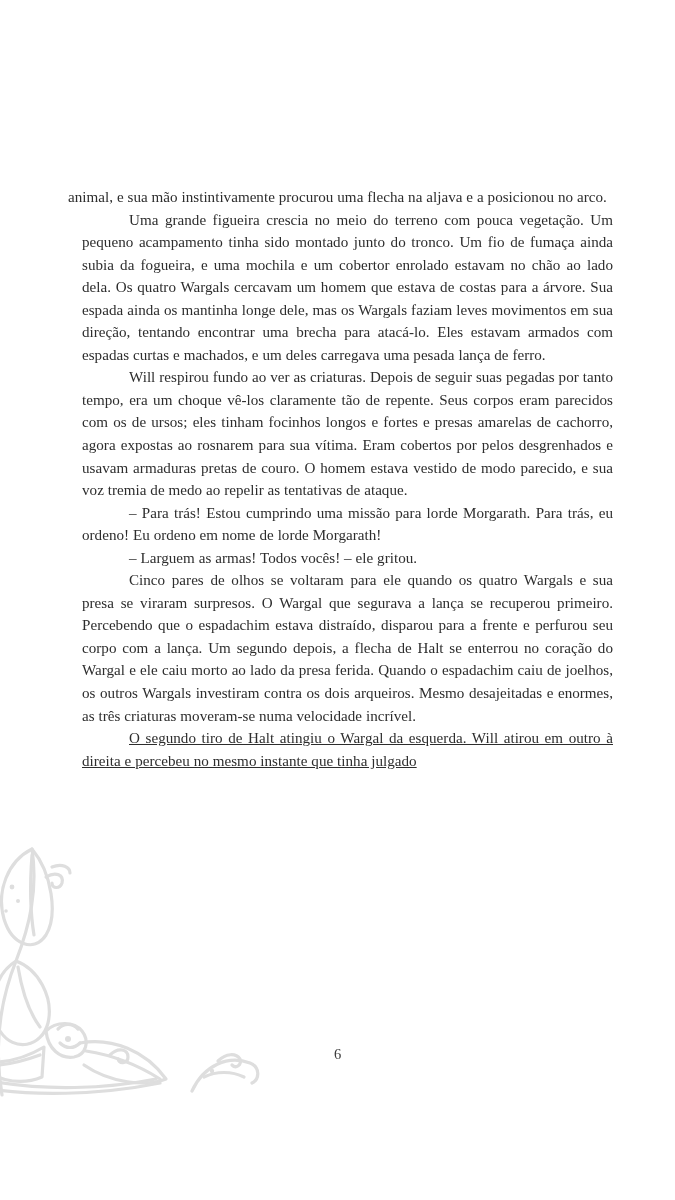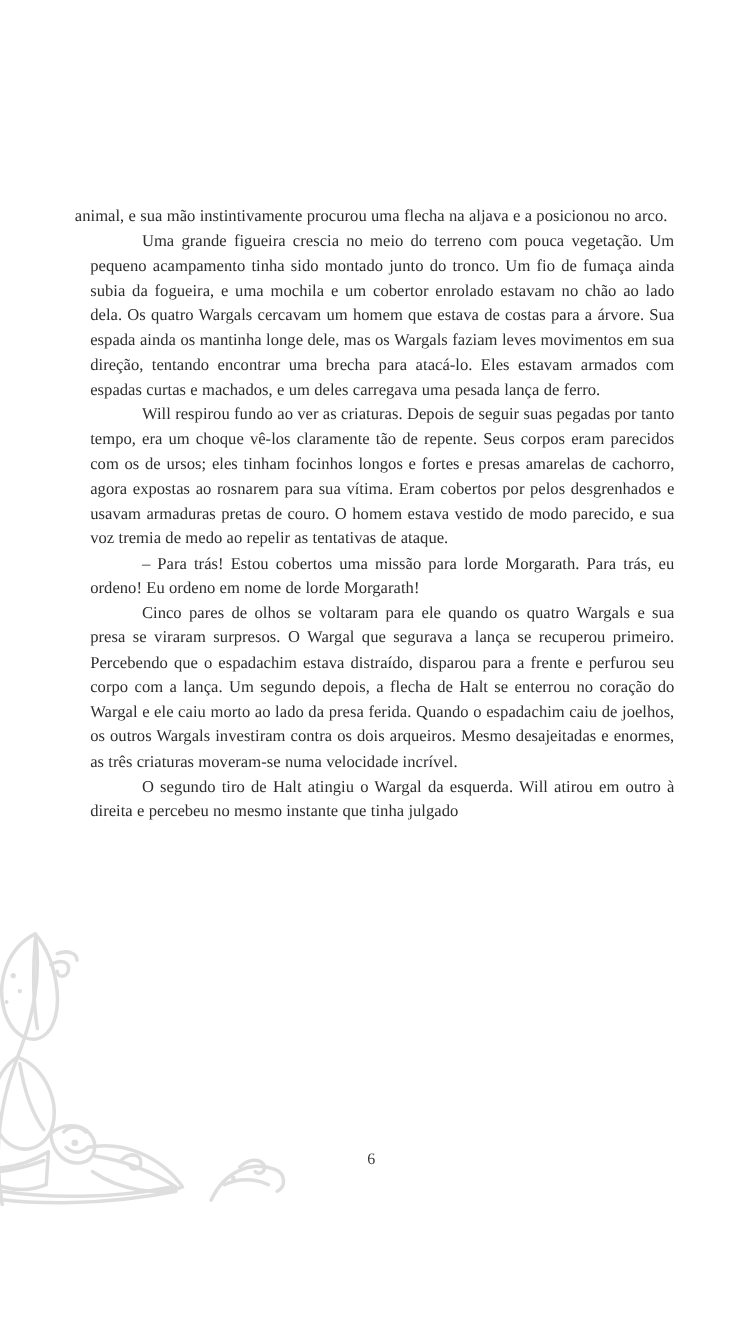--- a/index.html
+++ b/index.html
@@ -60,20 +60,21 @@
     margin-left: 14px;
   }
 
   .para.no-indent {
     text-indent: 0;
   }
 
   
   .para:last-child {
     text-align: justify;
+    text-decoration: underline;
   }
 
   
   .folio {
     position: absolute;
     left: 0;
     right: 0;
     top: 1046px;
     text-align: center;
     font-size: 14.5px;
@@ -133,20 +134,21 @@
         <path d="M8 150 C 18 134, 26 112, 26 90"></path>
         <path d="M26 90 C 16 96, 8 110, 8 124"></path>
       </g>
     </svg>
   </div>
 
   <div class="text-column">
     <p class="para no-indent">animal, e sua mão instintivamente procurou uma flecha na aljava e a posicionou no arco.</p>
     <p class="para indent">Uma grande figueira crescia no meio do terreno com pouca vegetação. Um pequeno acampamento tinha sido montado junto do tronco. Um fio de fumaça ainda subia da fogueira, e uma mochila e um cobertor enrolado estavam no chão ao lado dela. Os quatro Wargals cercavam um homem que estava de costas para a árvore. Sua espada ainda os mantinha longe dele, mas os Wargals faziam leves movimentos em sua direção, tentando encontrar uma brecha para atacá-lo. Eles estavam armados com espadas curtas e machados, e um deles carregava uma pesada lança de ferro.</p>
     <p class="para indent">Will respirou fundo ao ver as criaturas. Depois de seguir suas pegadas por tanto tempo, era um choque vê-los claramente tão de repente. Seus corpos eram parecidos com os de ursos; eles tinham focinhos longos e fortes e presas amarelas de cachorro, agora expostas ao rosnarem para sua vítima. Eram cobertos por pelos desgrenhados e usavam armaduras pretas de couro. O homem estava vestido de modo parecido, e sua voz tremia de medo ao repelir as tentativas de ataque.</p>
-    <p class="para indent">– Para trás! Estou cobertos uma missão para lorde Morgarath. Para trás, eu ordeno! Eu ordeno em nome de lorde Morgarath!</p>
+    <p class="para indent">– Para trás! Estou cumprindo uma missão para lorde Morgarath. Para trás, eu ordeno! Eu ordeno em nome de lorde Morgarath!</p>
+    <p class="para indent">– Larguem as armas! Todos vocês! – ele gritou.</p>
     <p class="para indent">Cinco pares de olhos se voltaram para ele quando os quatro Wargals e sua presa se viraram surpresos. O Wargal que segurava a lança se recuperou primeiro. Percebendo que o espadachim estava distraído, disparou para a frente e perfurou seu corpo com a lança. Um segundo depois, a flecha de Halt se enterrou no coração do Wargal e ele caiu morto ao lado da presa ferida. Quando o espadachim caiu de joelhos, os outros Wargals investiram contra os dois arqueiros. Mesmo desajeitadas e enormes, as três criaturas moveram-se numa velocidade incrível.</p>
     <p class="para indent">O segundo tiro de Halt atingiu o Wargal da esquerda. Will atirou em outro à direita e percebeu no mesmo instante que tinha julgado</p>
   </div>
 
   <div class="folio">6</div>
 
 </div>
 
 </body></html>

